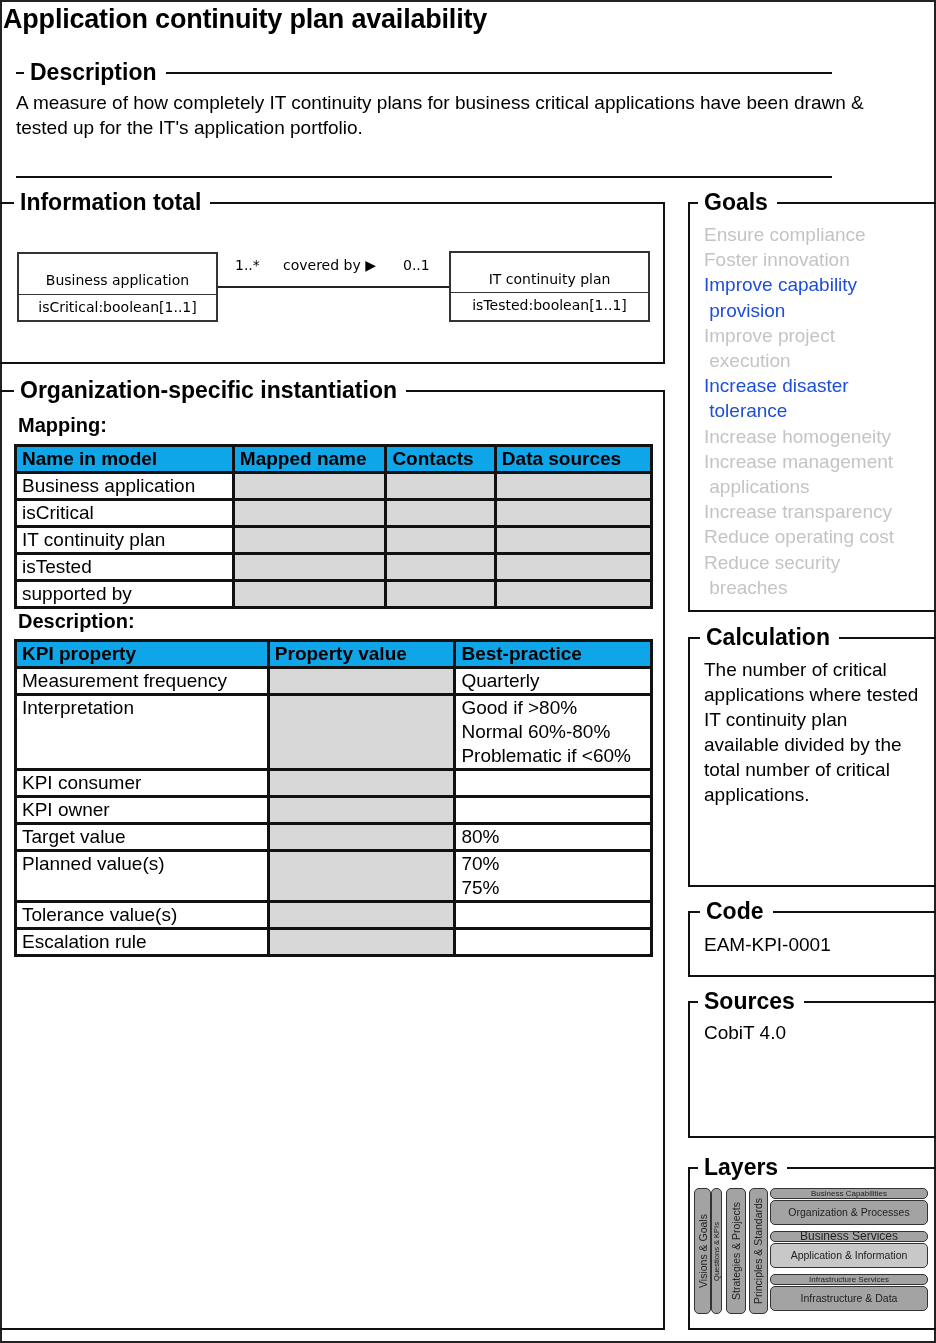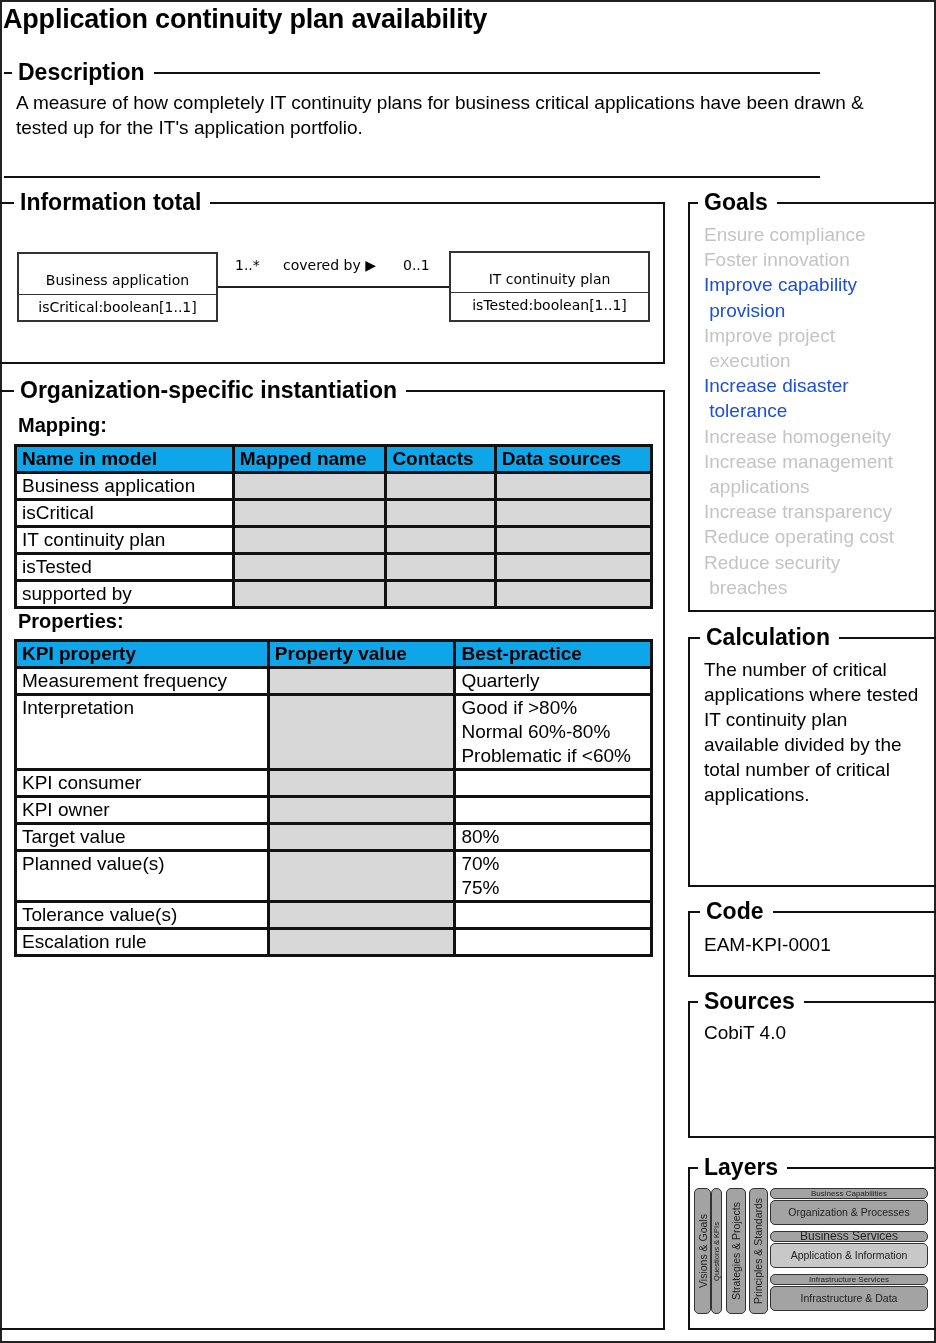--- a/index.html
+++ b/index.html
@@ -38,21 +38,21 @@
   .vert { display: flex; align-items: center; justify-content: center; }
   .vert span { transform: rotate(-90deg); white-space: nowrap; display: block; }
 </style>
 </head>
 <body>
 
 <div class="outer"></div>
 
 <div class="doc-title">Application continuity plan availability</div>
 
-<div class="frame" style="left:4px; top:72px; width:816px; height:106px; border-left:none; border-right:none;">
+<div class="frame" style="left:16px; top:72px; width:816px; height:106px; border-left:none; border-right:none;">
   <div class="frame-title" style="left:8px;">Description</div>
 </div>
 <div class="desc-text">A measure of how completely IT continuity plans for business critical applications have been drawn &amp; tested up for the IT's application portfolio.</div>
 
 <div class="frame" style="left:0; top:202px; width:665px; height:162px; border-left:none;">
   <div class="frame-title" style="left:14px;">Information total</div>
 </div>
 <div class="uml-box" style="left:17px; top:252px; width:201px; height:70px;">
   <div class="uml-name" style="padding-top:18px; height:41px;">Business application</div>
   <div class="uml-attr">isCritical:boolean[1..1]</div>
@@ -113,21 +113,21 @@
       </tr>
       <tr>
         <td>supported by</td>
         <td class="shade"></td>
         <td class="shade"></td>
         <td class="shade"></td>
       </tr>
     </tbody>
 </table>
 
-<div class="sub-heading" style="left:18px; top:610px;">Properties:</div>
+<div class="sub-heading" style="left:18px; top:610px;">Description:</div>
 
 <table class="grid" style="left:14px; top:639px; width:639px;">
   <colgroup>
       <col style="width:254px">
       <col style="width:188px">
       <col style="width:197px">
     </colgroup>
   <thead>
     <tr>
       <th>KPI property</th>

